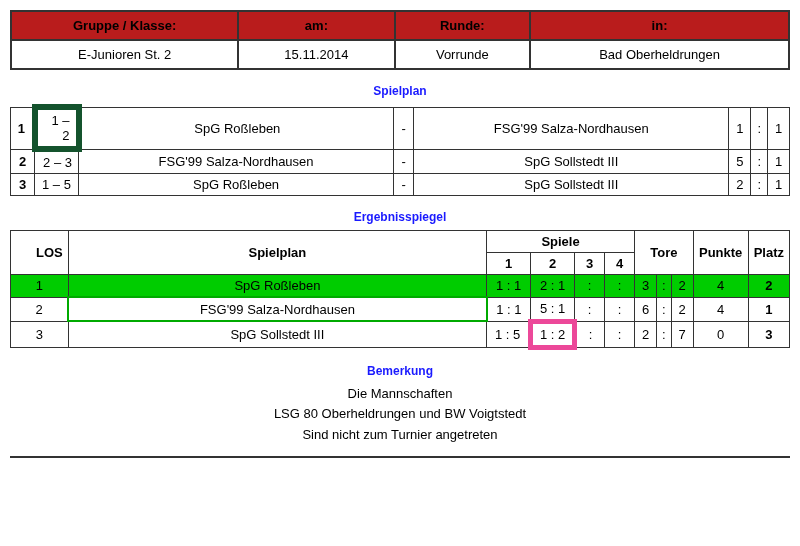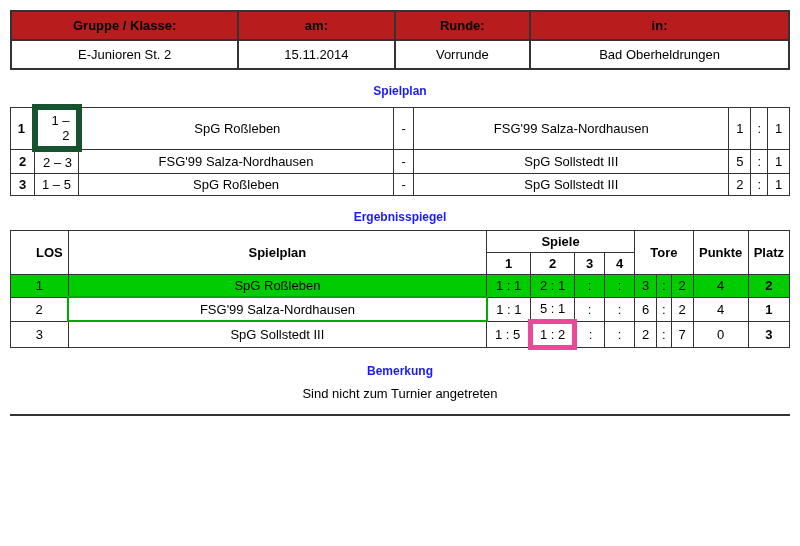--- a/index.html
+++ b/index.html
@@ -215,16 +215,18 @@
     <td style="border:1px solid #333;text-align:center;width:14px;">:</td>
     <td style="border:1px solid #333;text-align:center;width:22px;">7</td>
     <td style="border:1px solid #333;text-align:center;width:55px;">0</td>
     <td style="border:1px solid #333;text-align:center;font-weight:bold;width:40px;">3</td>
   </tr>
     </tbody>
 </table>
 
 <div class="section-title">Bemerkung</div>
 <div class="bemerkung-text" id="bemerkung-lines">
+    <p>Die Mannschaften</p>
+    <p>LSG 80 Oberheldrungen und BW Voigtstedt</p>
     <p>Sind nicht zum Turnier angetreten</p>
   </div>
 
 <div class="bottom-border"></div>
 
 </body></html>

